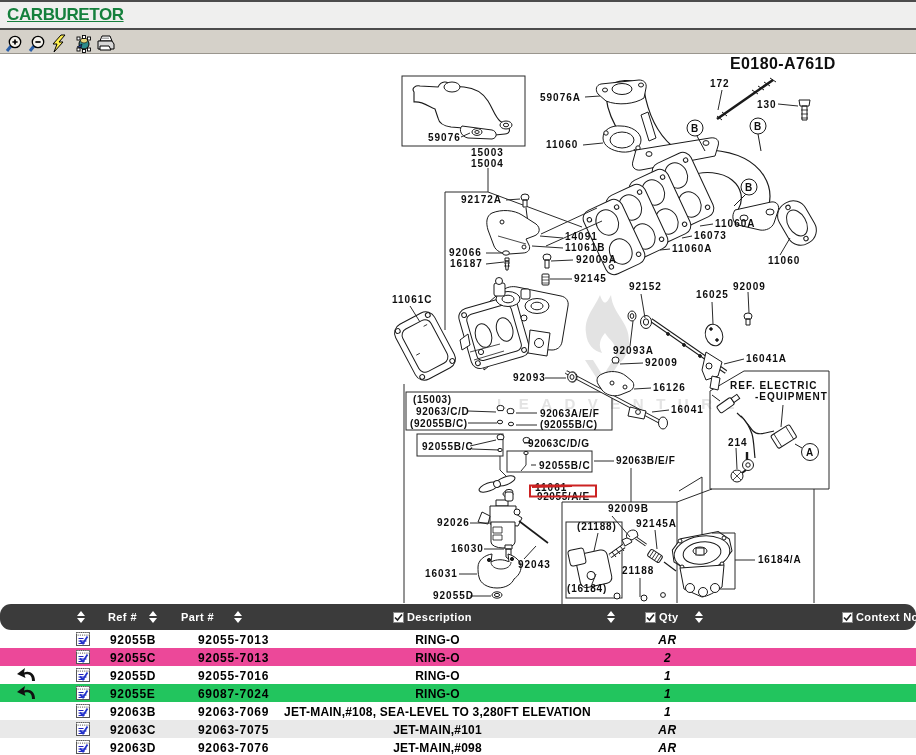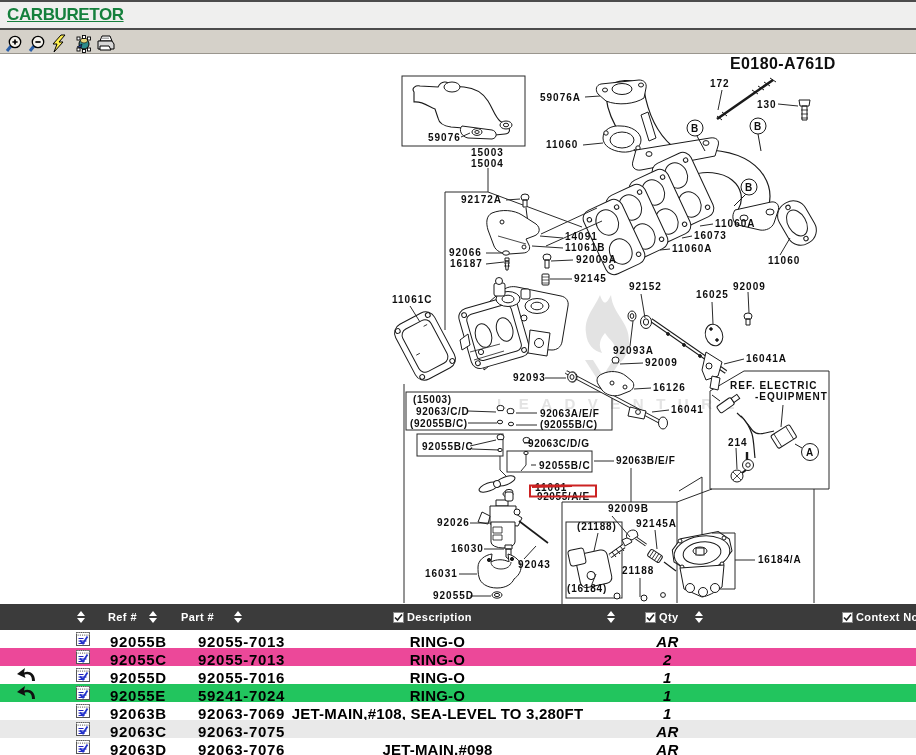--- a/index.html
+++ b/index.html
@@ -6,23 +6,23 @@
   body{width:916px;height:755px;overflow:hidden;background:#fff;
        font-family:"Liberation Sans",sans-serif;position:relative;}
   .abs{position:absolute;}
   
   #bar1{left:0;top:0;width:916px;height:2px;background:#4c4c4c;}
   #titleband{left:0;top:2px;width:916px;height:26px;background:#efefee;}
   #title{left:7px;top:5px;font-size:17px;font-weight:bold;color:#15803d;letter-spacing:-0.4px;text-decoration:underline;}
   #bar2{left:0;top:28px;width:916px;height:2px;background:#4c4c4c;}
   #toolbar{left:0;top:30px;width:916px;height:23px;background:#d5d1c9;border-bottom:1px solid #9a968e;}
   
-  #thead{left:0;top:604px;width:916px;height:26px;background:#3b3b3b;color:#fff;}
+  #thead{left:0;top:604px;width:916px;height:26px;background:#3b3b3b;color:#fff;border-radius:11px;}
   .hlbl{position:absolute;font-size:11px;font-weight:bold;letter-spacing:.4px;top:7px;white-space:nowrap;}
-  .row{position:absolute;left:0;width:916px;height:18px;font-size:15px;font-weight:bold;color:#000;}
+  .row{position:absolute;left:0;width:916px;height:18px;font-size:12px;font-weight:bold;color:#000;}
   .c-ref{position:absolute;left:110px;top:3px;letter-spacing:.7px;}
   .c-part{position:absolute;left:178px;top:3px;letter-spacing:.7px;padding-left:20px;}
   .c-desc{position:absolute;left:260px;width:355px;top:3px;text-align:center;letter-spacing:.2px;}
   .c-qty{position:absolute;left:630px;width:75px;top:3px;text-align:center;letter-spacing:.5px;font-style:italic;}
   .ricon{position:absolute;left:74px;top:0px;}
   .uicon{position:absolute;left:16px;top:0px;}
 </style>
 </head>
 <body>
 
@@ -527,21 +527,21 @@
       <svg class="uicon" width="22" height="18" viewBox="0 0 22 18">
         <path d="M19,15 C19,7 13,4.5 8,6.5 L9,2 L1,8 L9.5,12 L8.5,8.8 C12.5,7.5 16,9 16,15 Z" fill="#111"></path>
       </svg>
       <svg class="ricon" width="18" height="18" viewBox="0 0 18 18">
         <rect x="2.5" y="2.5" width="13" height="13" fill="#fff" stroke="#555"></rect>
         <rect x="2.5" y="2.5" width="13" height="2.6" fill="#fff" stroke="#555" stroke-dasharray="1.1,1.1"></rect>
         <path d="M4.5,8.5 h5 M4.5,11 h8 M4.5,13.5 h6" stroke="#2222bb" stroke-width="1"></path>
         <path d="M6,10.5 9,13.5 13.5,6.5" stroke="#2233cc" stroke-width="1.8" fill="none"></path>
       </svg>
       <span class="c-ref">92055E</span>
-      <span class="c-part">59241-7024</span>
+      <span class="c-part">69087-7024</span>
       <span class="c-desc">RING-O</span>
       <span class="c-qty">1</span>
     </div>
 <div class="row" style="top:702px;background:#ffffff">
       <svg class="ricon" width="18" height="18" viewBox="0 0 18 18">
         <rect x="2.5" y="2.5" width="13" height="13" fill="#fff" stroke="#555"></rect>
         <rect x="2.5" y="2.5" width="13" height="2.6" fill="#fff" stroke="#555" stroke-dasharray="1.1,1.1"></rect>
         <path d="M4.5,8.5 h5 M4.5,11 h8 M4.5,13.5 h6" stroke="#2222bb" stroke-width="1"></path>
         <path d="M6,10.5 9,13.5 13.5,6.5" stroke="#2233cc" stroke-width="1.8" fill="none"></path>
       </svg>
@@ -552,20 +552,21 @@
     </div>
 <div class="row" style="top:720px;background:#e9e9e9">
       <svg class="ricon" width="18" height="18" viewBox="0 0 18 18">
         <rect x="2.5" y="2.5" width="13" height="13" fill="#fff" stroke="#555"></rect>
         <rect x="2.5" y="2.5" width="13" height="2.6" fill="#fff" stroke="#555" stroke-dasharray="1.1,1.1"></rect>
         <path d="M4.5,8.5 h5 M4.5,11 h8 M4.5,13.5 h6" stroke="#2222bb" stroke-width="1"></path>
         <path d="M6,10.5 9,13.5 13.5,6.5" stroke="#2233cc" stroke-width="1.8" fill="none"></path>
       </svg>
       <span class="c-ref">92063C</span>
       <span class="c-part">92063-7075</span>
+      <span class="c-desc">JET-MAIN,#101</span>
       <span class="c-qty">AR</span>
     </div>
 <div class="row" style="top:738px;background:#ffffff">
       <svg class="ricon" width="18" height="18" viewBox="0 0 18 18">
         <rect x="2.5" y="2.5" width="13" height="13" fill="#fff" stroke="#555"></rect>
         <rect x="2.5" y="2.5" width="13" height="2.6" fill="#fff" stroke="#555" stroke-dasharray="1.1,1.1"></rect>
         <path d="M4.5,8.5 h5 M4.5,11 h8 M4.5,13.5 h6" stroke="#2222bb" stroke-width="1"></path>
         <path d="M6,10.5 9,13.5 13.5,6.5" stroke="#2233cc" stroke-width="1.8" fill="none"></path>
       </svg>
       <span class="c-ref">92063D</span>

